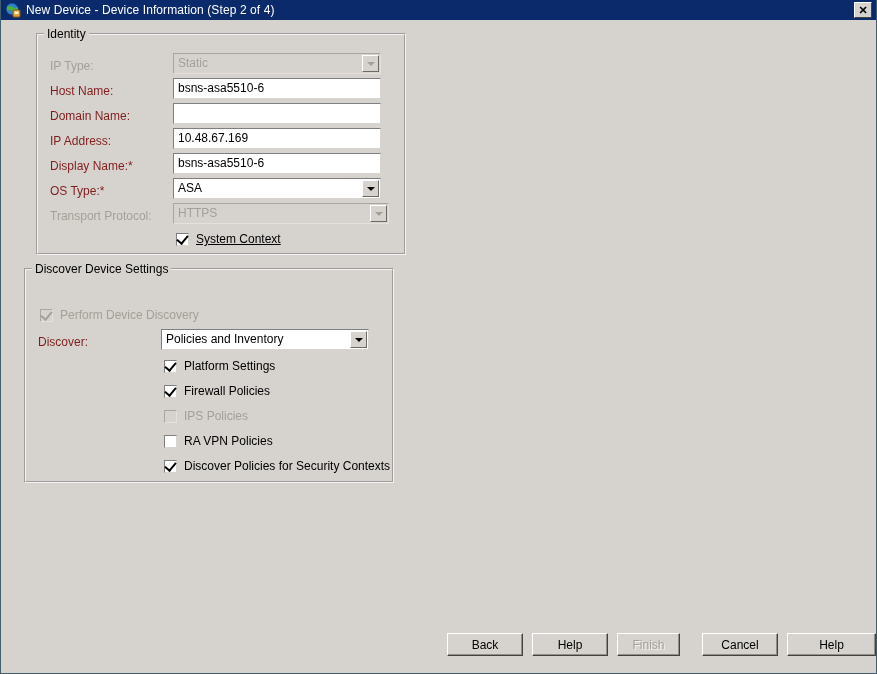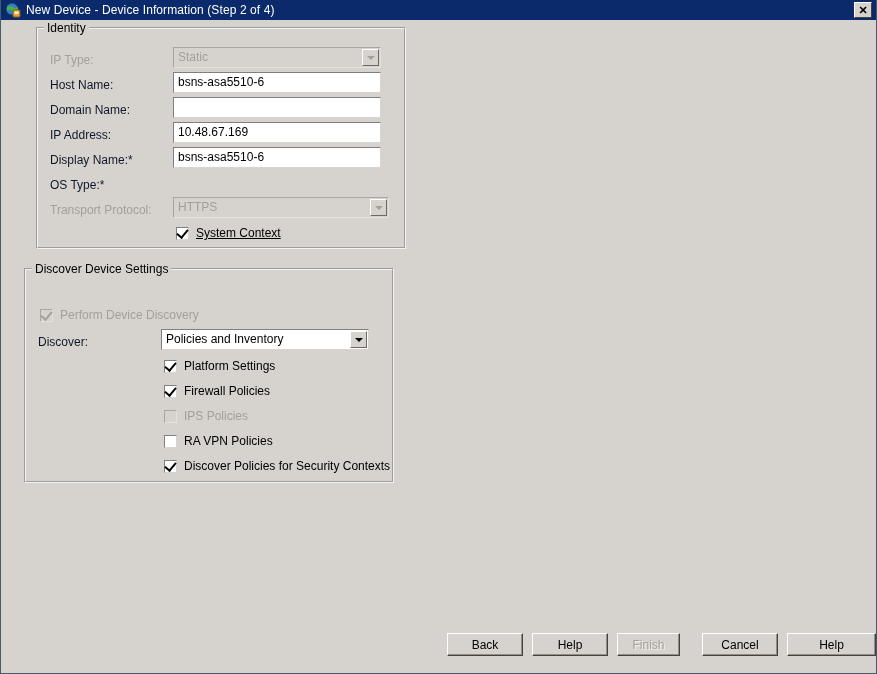--- a/index.html
+++ b/index.html
@@ -107,21 +107,21 @@
     padding: 0 3px;
     font-size: 12px;
     color: #000;
     white-space: nowrap;
   }
 
   
   .field-label {
     position: absolute;
     font-size: 12px;
-    color: #0f172a;
+    color: #7f1d1d;
     white-space: nowrap;
     line-height: 14px;
   }
   .field-label.disabled { color: #a3a098; }
 
   
   .textbox {
     position: absolute;
     box-sizing: border-box;
     height: 21px;
@@ -268,21 +268,21 @@
       </svg>
     </span>
     <span id="title-text">New Device - Device Information (Step 2 of 4)</span>
     <span id="close-button">
       <span>✕</span>
     </span>
   </div>
 
   <div id="client">
 
-    <div class="groupbox" style="left:35px; top:7px; width:370px; height:222px;">
+    <div class="groupbox" style="left:35px; top:13px; width:370px; height:222px;">
       <span class="inner-border"></span>
       <span class="group-title">Identity</span>
 
       <span class="field-label disabled" style="left:13px; top:25px;">IP Type:</span>
       <div class="combo disabled" style="left:136px; top:19px; width:208px;">
         <span class="combo-text">Static</span>
         <span class="combo-btn">
             <span class="arrow"></span>
           </span>
       </div>
@@ -293,20 +293,26 @@
       <span class="field-label" style="left:13px; top:75px;">Domain Name:</span>
       <div class="textbox" style="left:136px; top:69px; width:208px;" title=""></div>
 
       <span class="field-label" style="left:13px; top:100px;">IP Address:</span>
       <div class="textbox" style="left:136px; top:94px; width:208px;" title="">10.48.67.169</div>
 
       <span class="field-label" style="left:13px; top:125px;">Display Name:*</span>
       <div class="textbox" style="left:136px; top:119px; width:208px;" title="">bsns-asa5510-6</div>
 
       <span class="field-label" style="left:13px; top:150px;">OS Type:*</span>
+      <div class="combo" style="left:136px; top:144px; width:208px;">
+        <span class="combo-text">ASA</span>
+        <span class="combo-btn">
+            <span class="arrow"></span>
+          </span>
+      </div>
 
       <span class="field-label disabled" style="left:13px; top:175px;">Transport Protocol:</span>
       <div class="combo disabled" style="left:136px; top:169px; width:216px;">
         <span class="combo-text">HTTPS</span>
         <span class="combo-btn">
             <span class="arrow"></span>
           </span>
       </div>
 
       <div class="checkrow" style="left:139px; top:198px;">

